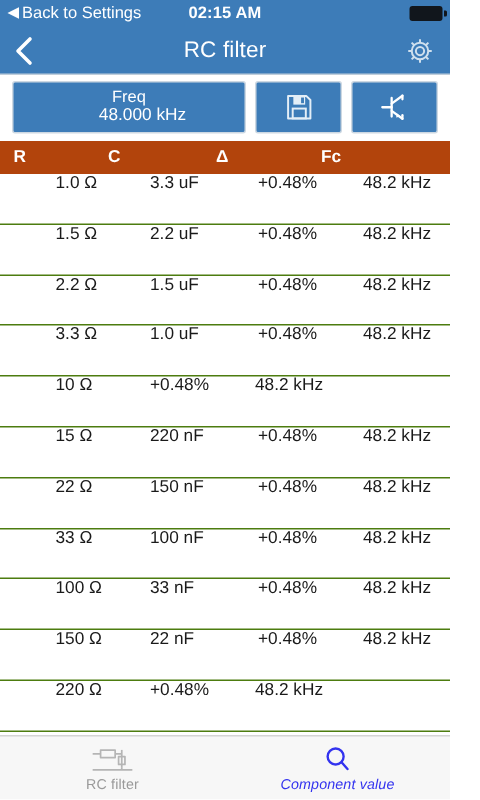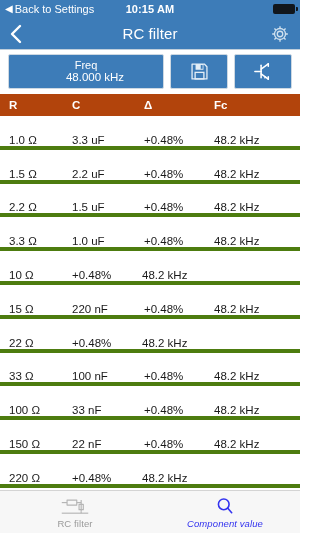--- a/index.html
+++ b/index.html
@@ -110,25 +110,26 @@
     display:flex; align-items:center;
     color:#ffffff;
     font-size:11.5px; font-weight:bold;
   }
   .table-body {
     flex:1 1 auto;
     overflow:hidden;
     background:#ffffff;
   }
   .row {
-    display:flex; align-items:flex-end;
+    display:flex; align-items:flex-start;
     height:33.8px;
     font-size:11.5px;
     color:#1a1a1a;
-    border-bottom:4px solid #4d7c0f;
+    border-bottom:1px solid #4d7c0f;
+    padding-left:28px;
   }
   .c-r  { flex:0 0 72px; padding-left:9px; }
   .c-c  { flex:0 0 72px; }
   .c-d  { flex:0 0 70px; }
   .c-f  { flex:1 1 auto; }
 
   
   .tab-bar {
     flex:0 0 43px; height:43px;
     background:#f7f7f7;
@@ -149,21 +150,21 @@
 </head>
 <body>
 
 <div id="app">
 
   <div class="status-bar">
     <div class="status-back">
       <span class="status-back-arrow">◀</span>
       <span>Back to Settings</span>
     </div>
-    <div class="status-time">10:15 AM</div>
+    <div class="status-time">02:15 AM</div>
     <div class="status-right">
       <span class="battery"></span>
     </div>
   </div>
 
   <div class="nav-bar">
     <div class="nav-back">
       <svg width="12" height="20" viewBox="0 0 12 20">
         <polyline points="10,2 2,10 10,18" fill="none" stroke="#ffffff" stroke-width="2.4" stroke-linecap="round" stroke-linejoin="round"></polyline>
       </svg>
@@ -246,20 +247,21 @@
         <div class="c-f">48.2 kHz</div>
       </div>
       <div class="row">
         <div class="c-r">15 Ω</div>
         <div class="c-c">220 nF</div>
         <div class="c-d">+0.48%</div>
         <div class="c-f">48.2 kHz</div>
       </div>
       <div class="row">
         <div class="c-r">22 Ω</div>
+        <div class="c-c">150 nF</div>
         <div class="c-d">+0.48%</div>
         <div class="c-f">48.2 kHz</div>
       </div>
       <div class="row">
         <div class="c-r">33 Ω</div>
         <div class="c-c">100 nF</div>
         <div class="c-d">+0.48%</div>
         <div class="c-f">48.2 kHz</div>
       </div>
       <div class="row">

